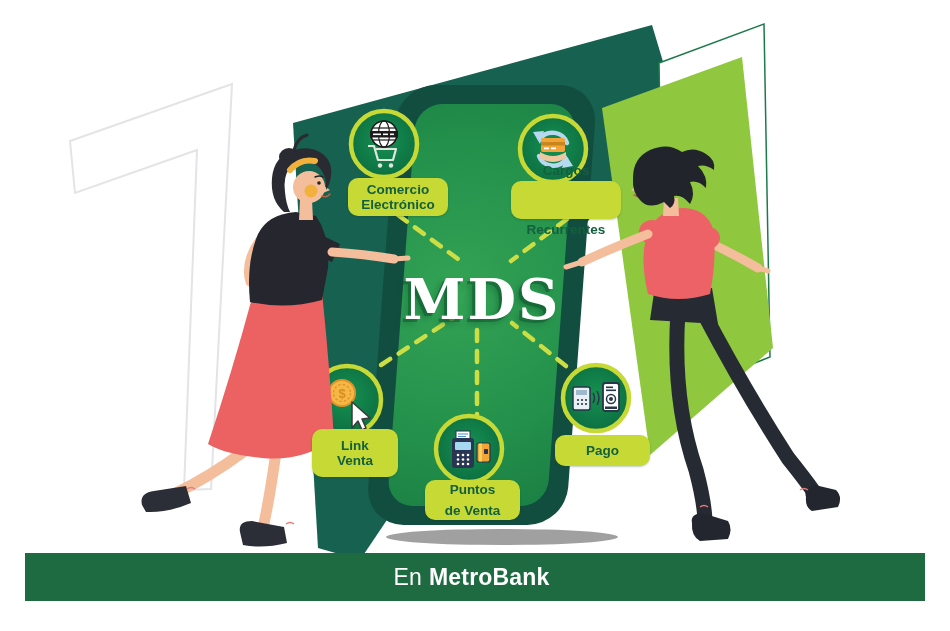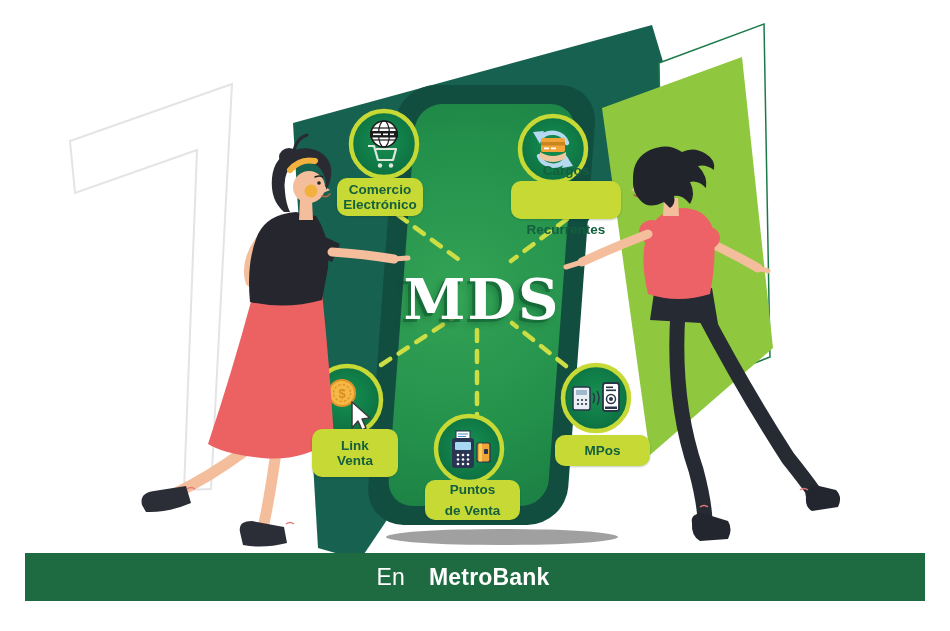--- a/index.html
+++ b/index.html
@@ -18,31 +18,31 @@
     margin-top:8px;
   }
   .pill{
     position:absolute;background:#c6d934;border-radius:10px;
     display:flex;flex-direction:column;justify-content:center;align-items:center;
     color:#14603e;font-weight:700;font-size:13.5px;line-height:15px;text-align:center;
     box-shadow:0 1px 2px rgba(20,60,40,.25);
   }
   .pill span{display:block;}
   .pill span:empty{display:none;}
-  .pill-comercio{left:337px;top:178px;width:86px;height:38px;}
+  .pill-comercio{left:348px;top:178px;width:100px;height:38px;}
   .pill-cargos{left:511px;top:181px;width:110px;height:38px;gap:44px;}
   .pill-link{left:312px;top:429px;width:86px;height:48px;}
   .pill-mpos{left:555px;top:435px;width:95px;height:31px;}
   .pill-puntos{left:425px;top:480px;width:95px;height:40px;gap:6px;}
   .banner{
     position:absolute;left:25px;top:553px;width:900px;height:48px;background:#1e6b42;
     display:flex;align-items:center;justify-content:center;
     color:#ffffff;font-size:23px;letter-spacing:.2px;white-space:pre;text-align:center;
   }
-  .banner .brand{font-weight:700;margin:0 24px;}
+  .banner .brand{font-weight:700;margin:0 7px;}
   .banner .pre{margin-right:0px;}
 </style>
 </head>
 <body>
 
 <div class="stage">
 
   <svg class="scene-svg" viewBox="0 0 950 631">
     <defs>
       <radialGradient id="screenGrad" gradientUnits="userSpaceOnUse" cx="478" cy="292" r="275">
@@ -217,21 +217,21 @@
     </div>
     <div class="pill pill-cargos">
       <span>Cargos</span>
       <span>Recurrentes</span>
     </div>
     <div class="pill pill-link">
       <span>Link</span>
       <span>Venta</span>
     </div>
     <div class="pill pill-mpos">
-      <span>MPos</span>
+      <span>Pago</span>
 
     </div>
     <div class="pill pill-puntos">
       <span>Puntos</span>
       <span>de Venta</span>
     </div>
 
     <div class="banner">
       <span class="pre">En</span>
       <span class="brand">MetroBank</span>

